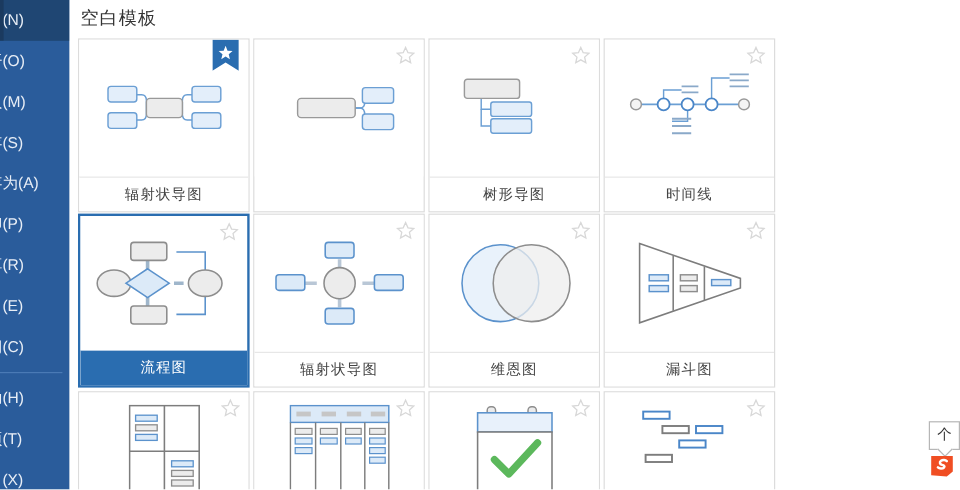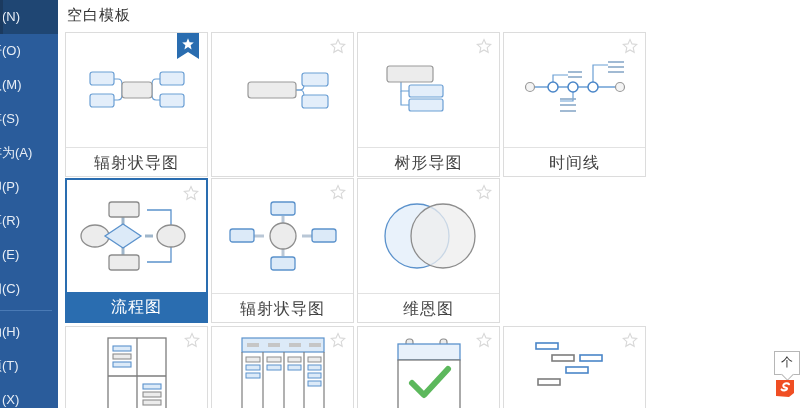--- a/index.html
+++ b/index.html
@@ -93,21 +93,21 @@
     background: #ffffff;
     display: flex;
     align-items: center;
     justify-content: center;
   }
   .card.selected .thumb { height: 112px; }
   .card .caption {
     height: 29px;
     line-height: 29px;
     text-align: center;
-    font-size: 16px;
+    font-size: 12px;
     color: #444444;
     border-top: 1px solid #e2e2e2;
     background: #ffffff;
     letter-spacing: 1px;
   }
   .card.selected .caption {
     background: #2a6db0;
     color: #ffffff;
     border-top: none;
     height: 29px;
@@ -386,20 +386,40 @@
         <div class="thumb">
           <svg width="104" height="84" viewBox="0 0 104 84">
             <circle cx="40" cy="42" r="32" fill="#e8f1fb" fill-opacity="0.95" stroke="#5b92cc" stroke-width="1.3"></circle>
             <circle cx="66" cy="42" r="32" fill="#ededed" fill-opacity="0.75" stroke="#8d8d8d" stroke-width="1.3"></circle>
           </svg>
         </div>
         <div class="caption">维恩图</div>
       </div>
 
 
+      <div class="card">
+        <div class="star-outline">
+          <svg width="16" height="16" viewBox="0 0 16 16">
+            <path d="M8 1.5 L10 5.9 L14.8 6.4 L11.2 9.6 L12.2 14.3 L8 11.9 L3.8 14.3 L4.8 9.6 L1.2 6.4 L6 5.9 Z" fill="none" stroke="#d8d8d8" stroke-width="1.1"></path>
+          </svg>
+        </div>
+        <div class="thumb">
+          <svg width="100" height="74" viewBox="0 0 100 74">
+            <polygon points="8,4 92,33 92,41 8,70" fill="#ffffff" stroke="#7d7d7d" stroke-width="1.3"></polygon>
+            <line x1="36" y1="14" x2="36" y2="60" stroke="#7d7d7d" stroke-width="1.3"></line>
+            <line x1="62" y1="23" x2="62" y2="51" stroke="#7d7d7d" stroke-width="1.3"></line>
+            <rect x="16" y="30" width="16" height="5" fill="#dceaf8" stroke="#5b92cc" stroke-width="1.2"></rect>
+            <rect x="16" y="39" width="16" height="5" fill="#dceaf8" stroke="#5b92cc" stroke-width="1.2"></rect>
+            <rect x="42" y="30" width="14" height="5" fill="#ececec" stroke="#8d8d8d" stroke-width="1.2"></rect>
+            <rect x="42" y="39" width="14" height="5" fill="#ececec" stroke="#8d8d8d" stroke-width="1.2"></rect>
+            <rect x="68" y="34" width="16" height="5" fill="#dceaf8" stroke="#5b92cc" stroke-width="1.2"></rect>
+          </svg>
+        </div>
+        <div class="caption">漏斗图</div>
+      </div>
 
     </div>
 
     <div class="grid row3" style="margin-top:3px;">
 
       <div class="card">
         <div class="star-outline">
           <svg width="16" height="16" viewBox="0 0 16 16">
             <path d="M8 1.5 L10 5.9 L14.8 6.4 L11.2 9.6 L12.2 14.3 L8 11.9 L3.8 14.3 L4.8 9.6 L1.2 6.4 L6 5.9 Z" fill="none" stroke="#d8d8d8" stroke-width="1.1"></path>
           </svg>

